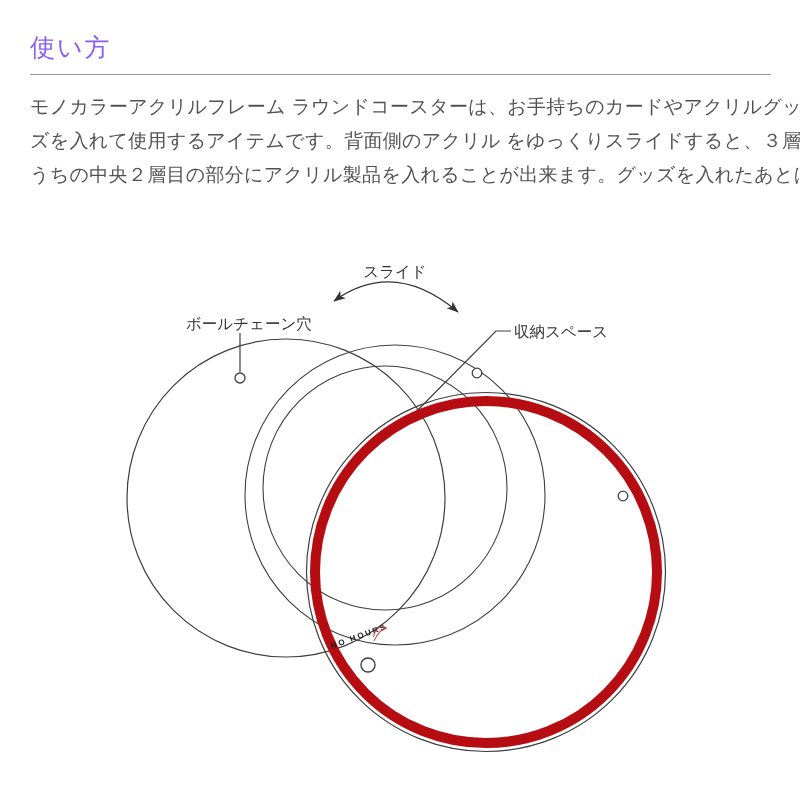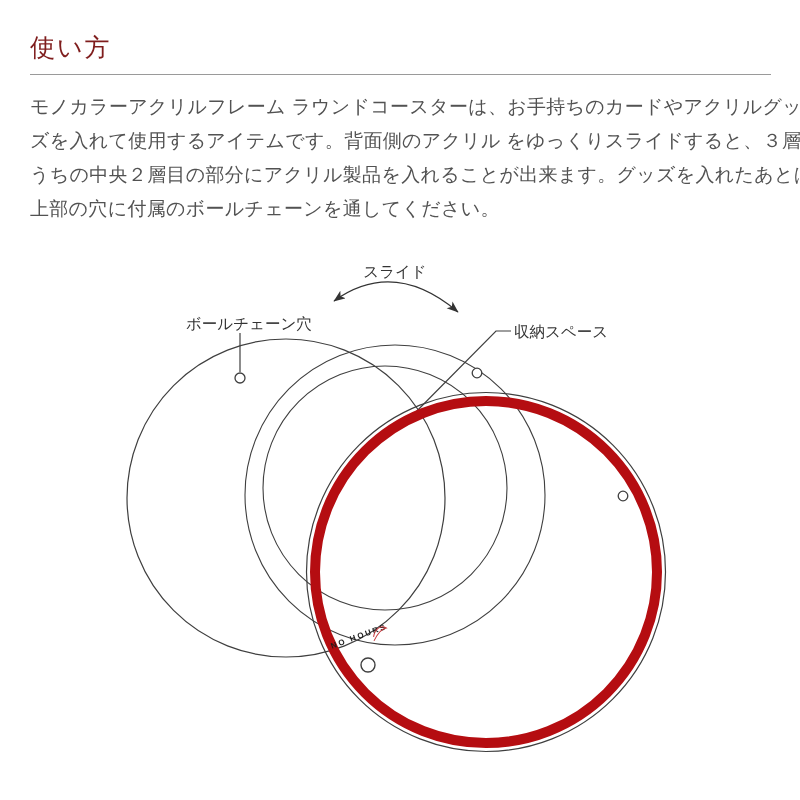--- a/index.html
+++ b/index.html
@@ -16,21 +16,21 @@
     overflow: hidden;
   }
   .page-title {
     position: absolute;
     left: 30px;
     top: 31px;
     margin: 0;
     font-size: 25px;
     font-weight: 400;
     letter-spacing: 2px;
-    color: #7f1d1d;
+    color: #8b5cf6;
   }
   .title-divider {
     position: absolute;
     left: 30px;
     top: 74px;
     width: 741px;
     height: 0;
     border-top: 1px solid #9a9a9a;
   }
   .intro {
@@ -71,21 +71,20 @@
 <div class="page">
 
   <h2 class="page-title">使い方</h2>
 
   <div class="title-divider"></div>
 
   <div class="intro">
     <div class="line">モノカラーアクリルフレーム ラウンドコースターは、お手持ちのカードやアクリルグッ</div>
     <div class="line">ズを入れて使用するアイテムです。背面側のアクリル をゆっくりスライドすると、３層の</div>
     <div class="line">うちの中央２層目の部分にアクリル製品を入れることが出来ます。グッズを入れたあとは、</div>
-    <div class="line">上部の穴に付属のボールチェーンを通してください。</div>
   </div>
 
   <svg class="diagram" viewBox="0 0 800 800">
     <defs>
       <marker id="ah" markerWidth="14" markerHeight="10" refX="8.5" refY="3.5" orient="auto-start-reverse">
         <path d="M0,0 L9,3.5 L0,7 L2.3,3.5 Z" fill="#333333"></path>
       </marker>
     </defs>
 
     <circle cx="286" cy="498" r="159" fill="none" stroke="#3f3f3f" stroke-width="1.2"></circle>

